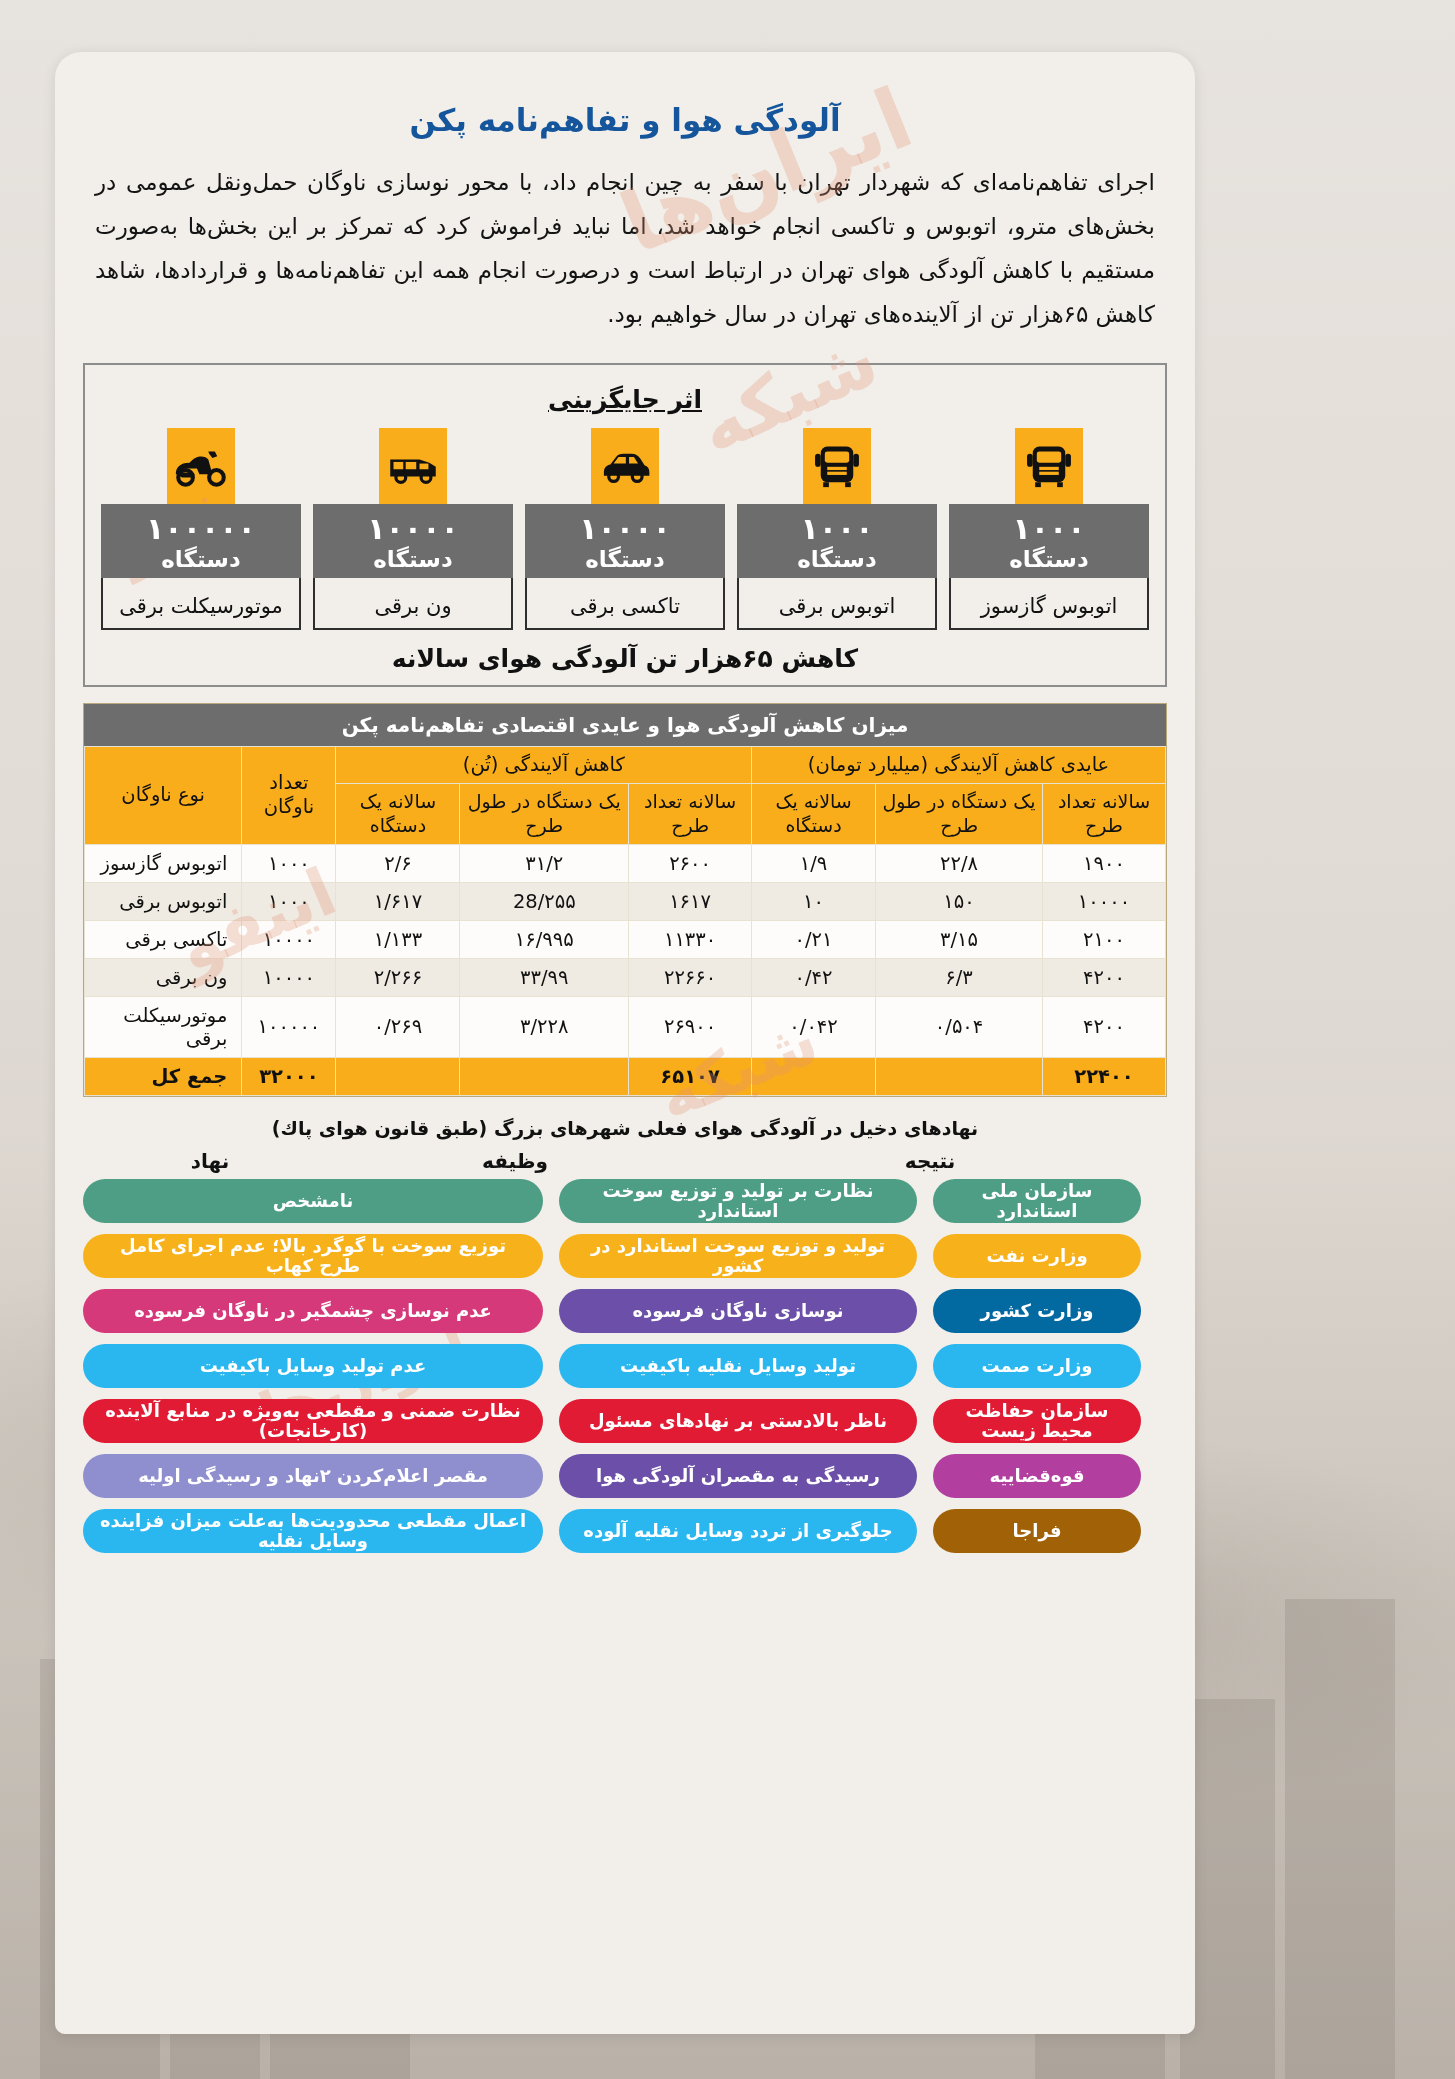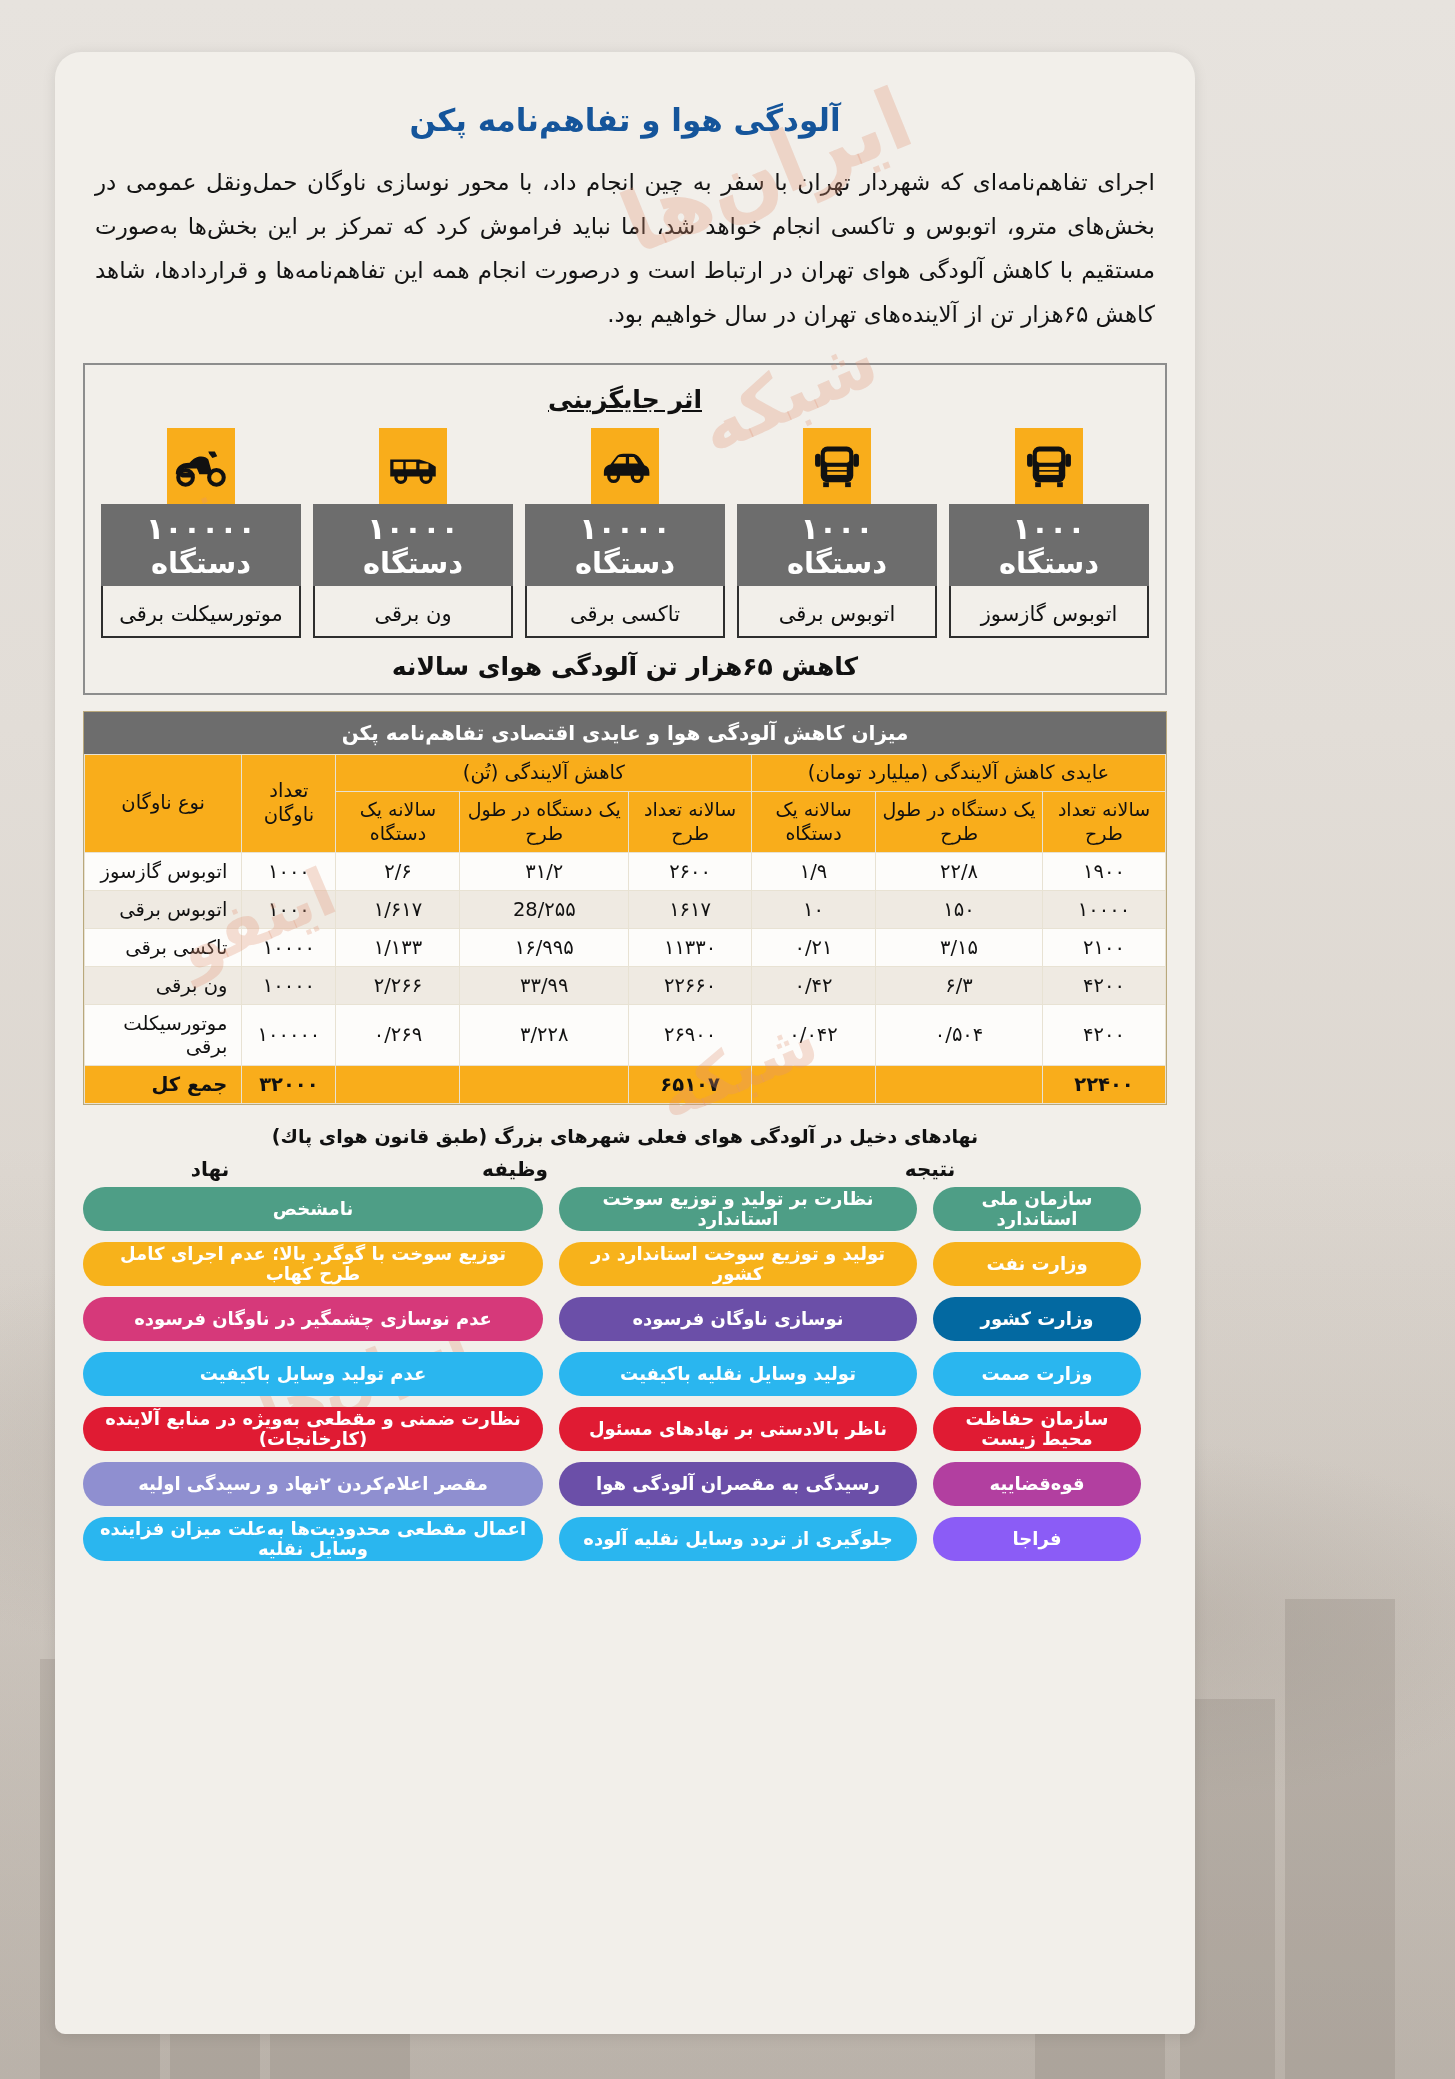--- a/index.html
+++ b/index.html
@@ -58,21 +58,21 @@
   .vicon{
     width:68px; height:76px; background:#f9ad1b; display:flex;
     align-items:center; justify-content:center;
   }
   .vicon svg{ width:52px; height:52px; fill:#111; }
   .vnum{
     width:100%; background:#6d6d6d; color:#fff; text-align:center;
     font-size:30px; font-weight:bold; padding:7px 0 2px; letter-spacing:1px;
     position:relative; z-index:2;
   }
-  .vnum .u{ display:block; font-size:29px; padding-bottom:4px; }
+  .vnum .u{ display:block; font-size:23px; padding-bottom:4px; }
   .vbox{
     width:100%; border:2px solid #2e2e2e; margin-top:-46px; padding-top:52px;
     background:transparent;
   }
   .vlabel{ text-align:center; font-size:21px; color:#111; padding:8px 0 10px; }
   #repl .foot{
     text-align:center; font-weight:bold; font-size:25px; color:#111;
     padding:14px 0 12px;
   }
   
@@ -333,19 +333,19 @@
           <div class="pill p1" style="background: rgb(224, 27, 51); margin-right: 0px;">سازمان حفاظت محیط زیست</div>
           <div class="pill p2" style="background: rgb(224, 27, 51); margin-right: 16px;">ناظر بالادستی بر نهادهای مسئول</div>
           <div class="pill p3" style="background: rgb(224, 27, 51); margin-right: 16px;">نظارت ضمنی و مقطعی به‌ویژه در منابع آلاینده (کارخانجات)</div>
         </div>
         <div class="flowrow" style="flex-direction: row; justify-content: flex-end;">
           <div class="pill p1" style="background: rgb(178, 63, 160); margin-right: 0px;">قوه‌قضاییه</div>
           <div class="pill p2" style="background: rgb(107, 79, 168); margin-right: 16px;">رسیدگی به مقصران آلودگی هوا</div>
           <div class="pill p3" style="background: rgb(143, 143, 208); margin-right: 16px;">مقصر اعلام‌کردن ۲نهاد و رسیدگی اولیه</div>
         </div>
         <div class="flowrow" style="flex-direction: row; justify-content: flex-end;">
-          <div class="pill p1" style="background: #8b5cf6; margin-right: 0px;">فراجا</div>
+          <div class="pill p1" style="background: #a16207; margin-right: 0px;">فراجا</div>
           <div class="pill p2" style="background: rgb(42, 182, 239); margin-right: 16px;">جلوگیری از تردد وسایل نقلیه آلوده</div>
           <div class="pill p3" style="background: rgb(42, 182, 239); margin-right: 16px;">اعمال مقطعی محدودیت‌ها به‌علت میزان فزاینده وسایل نقلیه</div>
         </div>
       </div>
   </section>
 </div>
 
 </body></html>

